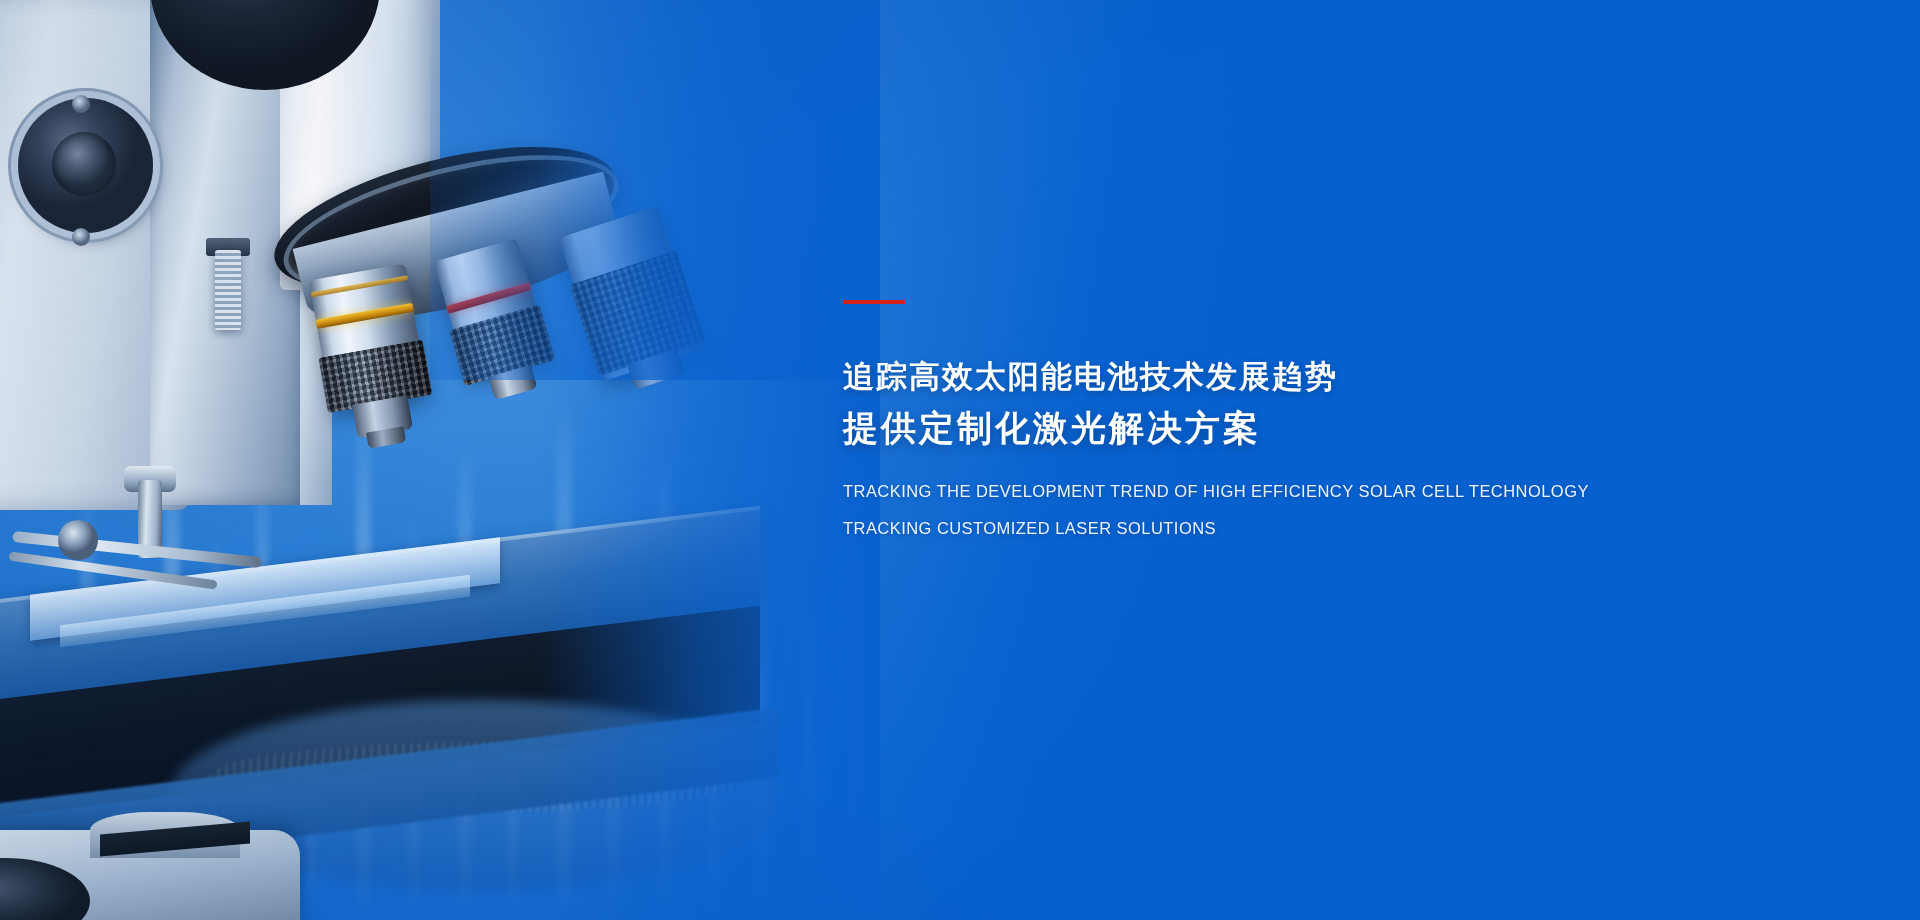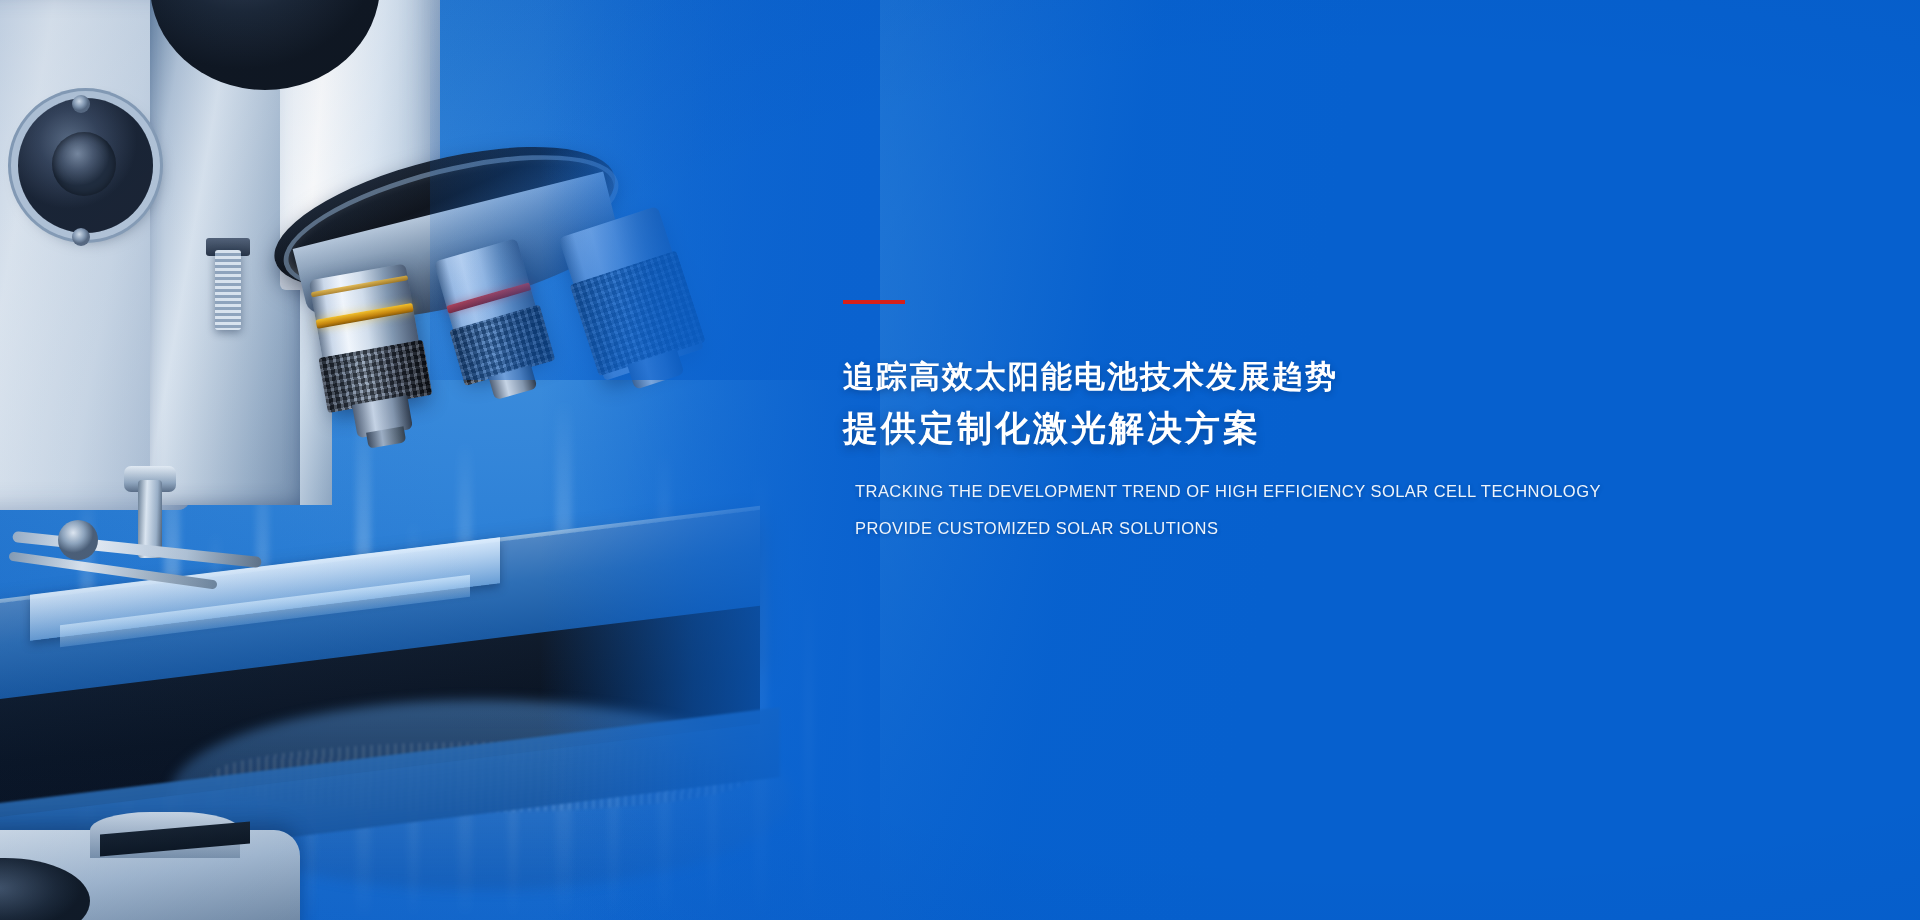--- a/index.html
+++ b/index.html
@@ -277,21 +277,21 @@
     line-height:1.1;margin:16px 0 14px 0;white-space:nowrap;
     text-shadow:0 2px 6px rgba(3,30,70,.35);
   }
   .headline-lg{
     color:#ffffff;font-size:35px;font-weight:700;letter-spacing:3px;
     line-height:1.12;margin:0 0 36px 0;white-space:nowrap;
     text-shadow:0 3px 10px rgba(3,30,70,.40);
   }
   .sub{
     color:#eef4fb;font-size:16.5px;font-weight:400;letter-spacing:.45px;
-    line-height:1.05;margin:0 0 19px 12px;white-space:nowrap;
+    line-height:1.05;margin:0 0 19px 0;white-space:nowrap;
     text-shadow:0 1px 4px rgba(3,30,70,.30);
   }
   .sub:last-child{margin-bottom:0;}
 </style>
 </head>
 <body>
 
 <div class="banner">
 
   <div class="bg-right-wash"></div>
@@ -384,16 +384,16 @@
     <div class="photo-fade"></div>
   </div>
 
   <div class="bg-vignette"></div>
 
   <div class="content">
     <div class="rule"></div>
     <h2 class="headline-sm">追踪高效太阳能电池技术发展趋势</h2>
     <h1 class="headline-lg">提供定制化激光解决方案</h1>
     <p class="sub">TRACKING THE DEVELOPMENT TREND OF HIGH EFFICIENCY SOLAR CELL TECHNOLOGY</p>
-    <p class="sub">PROVIDE CUSTOMIZED SOLAR SOLUTIONS</p>
+    <p class="sub">TRACKING CUSTOMIZED LASER SOLUTIONS</p>
   </div>
 
 </div>
 
 </body></html>

